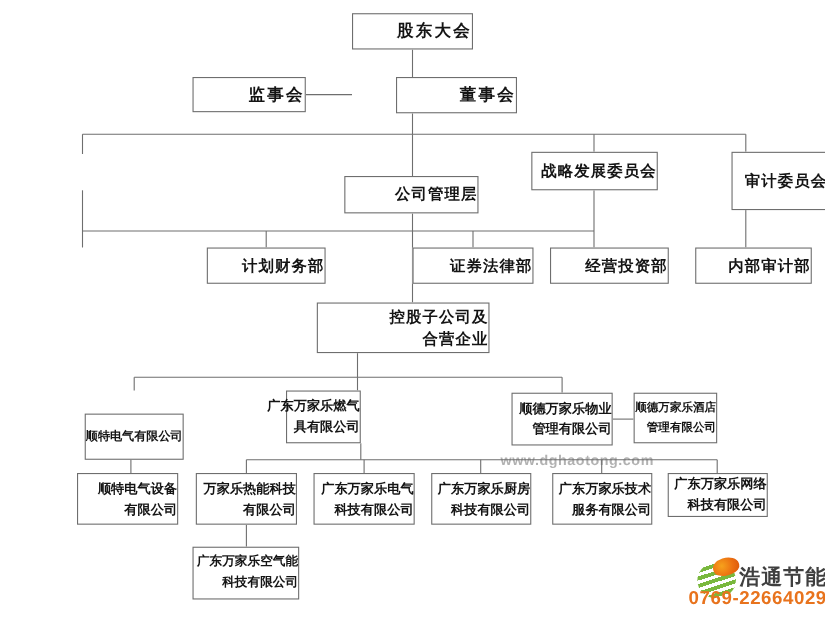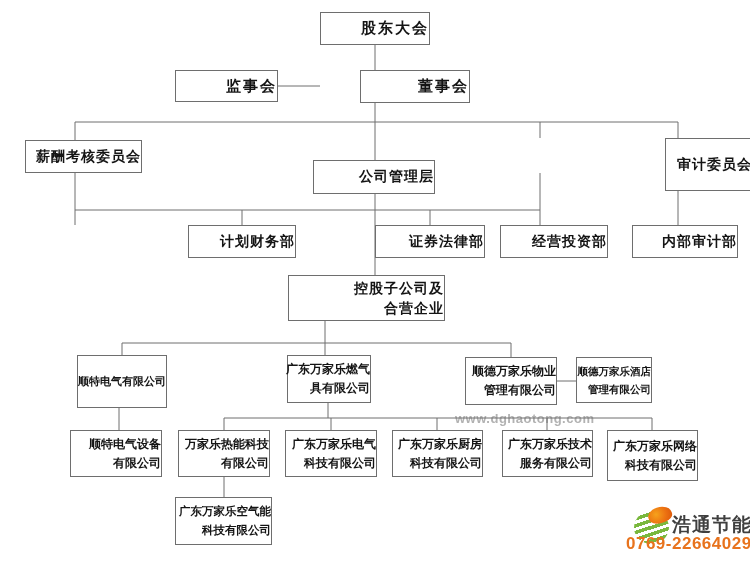--- a/index.html
+++ b/index.html
@@ -27,30 +27,30 @@
   #n-compensation{left:25px;top:140px;width:117px;height:33px;}
   #n-management{left:313px;top:160px;width:122px;height:34px;}
   #n-strategy{left:483px;top:138px;width:115px;height:35px;}
   #n-auditcom{left:633px;top:138px;width:88px;height:53px;margin-left:32px;}
   #n-hr{left:8px;top:225px;width:110px;height:33px;}
   #n-planning{left:188px;top:225px;width:108px;height:33px;}
   #n-securities{left:375px;top:225px;width:110px;height:33px;}
   #n-operations{left:500px;top:225px;width:108px;height:33px;}
   #n-internalaudit{left:632px;top:225px;width:106px;height:33px;}
   #n-holding{left:288px;top:275px;width:157px;height:46px;}
-  #n-shunte{left:77px;top:355px;width:90px;height:53px;}
-  #n-gas{left:287px;top:355px;width:84px;height:48px;}
+  #n-shunte{left:77px;top:376px;width:90px;height:42px;}
+  #n-gas{left:260px;top:355px;width:68px;height:48px;}
   #n-property{left:465px;top:357px;width:92px;height:48px;padding-left:20px;}
   #n-hotel{left:576px;top:357px;width:76px;height:46px;}
   #n-shunteequip{left:70px;top:430px;width:92px;height:47px;}
   #n-thermal{left:178px;top:430px;width:92px;height:47px;}
   #n-electrictech{left:285px;top:430px;width:92px;height:47px;}
   #n-kitchen{left:392px;top:430px;width:91px;height:47px;}
   #n-techservice{left:502px;top:430px;width:91px;height:47px;}
-  #n-network{left:607px;top:430px;width:91px;height:51px;}
+  #n-network{left:607px;top:430px;width:91px;height:40px;}
   #n-airenergy{left:175px;top:497px;width:97px;height:48px;}
 
   
   .watermark{position:absolute;left:455px;top:411px;z-index:1;font-size:13px;
              color:#b2b2b2;letter-spacing:0.5px;font-weight:bold;}
 
   
   .logo{position:absolute;left:625px;top:503px;width:125px;height:55px;z-index:4;}
   .globe{position:absolute;left:9px;top:8px;width:35px;height:33px;border-radius:50%;
          background:repeating-linear-gradient(-18deg,#79b83d 0 3.5px,#ffffff 3.5px 6.5px);
@@ -105,25 +105,25 @@
 
   <div class="node fs-top" id="n-shareholders">
     <span>股东大会</span>
   </div>
   <div class="node fs-top" id="n-supervisory">
     <span>监事会</span>
   </div>
   <div class="node fs-top" id="n-board">
     <span>董事会</span>
   </div>
-  <div class="node fs-com" id="n-compensation">
-    <span>薪酬考核委员会</span>
-  </div>
   <div class="node fs-com" id="n-management">
     <span>公司管理层</span>
+  </div>
+  <div class="node fs-com" id="n-strategy">
+    <span>战略发展委员会</span>
   </div>
   <div class="node fs-com" id="n-auditcom">
     <span>审计委员会</span>
   </div>
   <div class="node fs-dep" id="n-planning">
     <span>计划财务部</span>
   </div>
   <div class="node fs-dep" id="n-securities">
     <span>证券法律部</span>
   </div>

